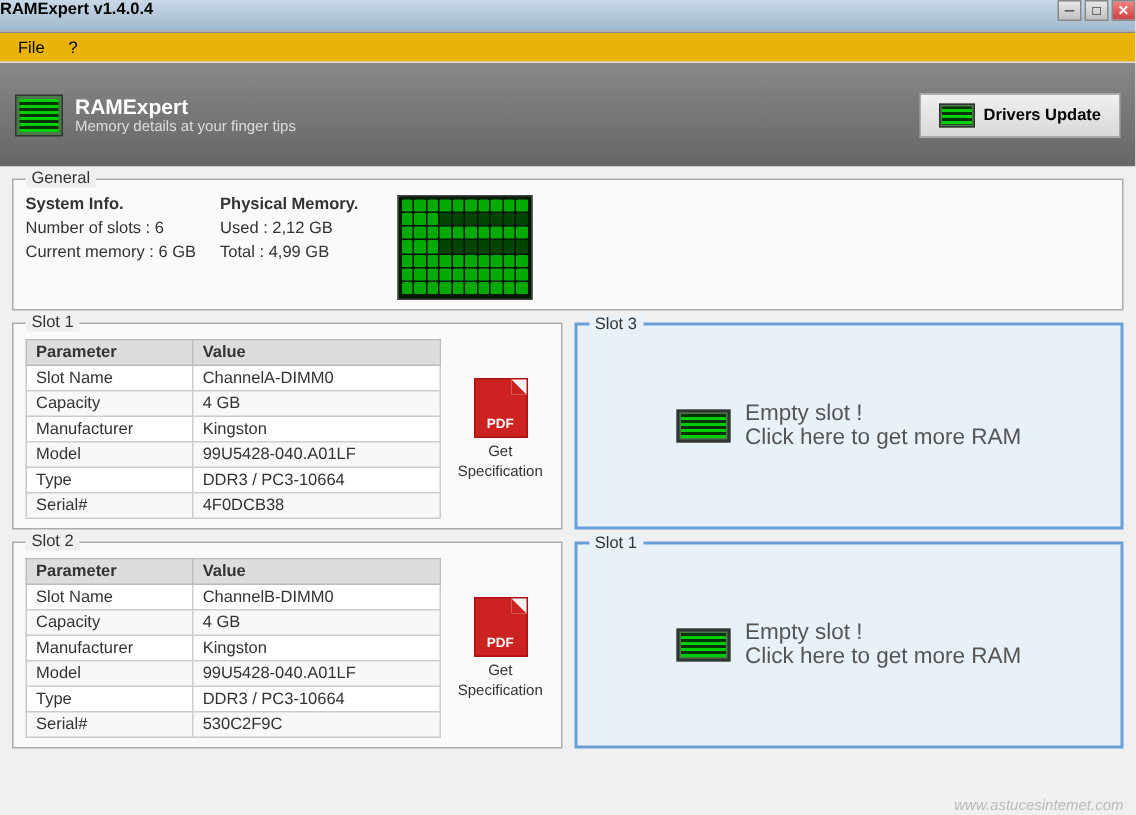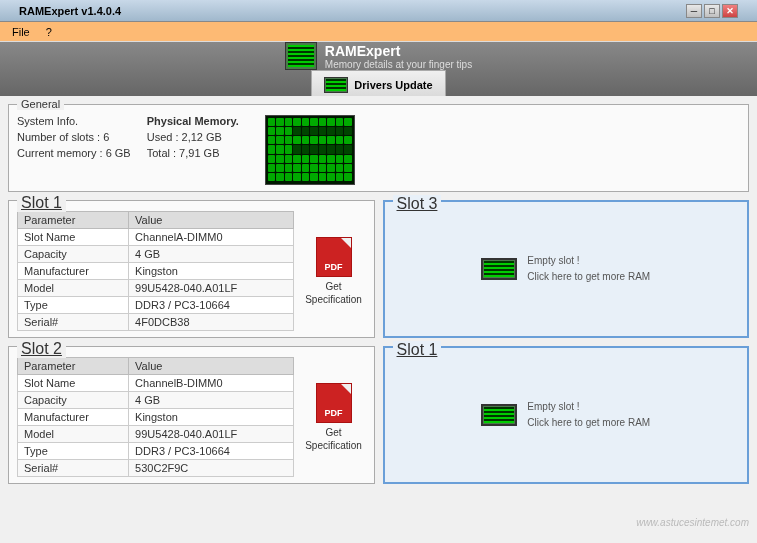--- a/index.html
+++ b/index.html
@@ -10,23 +10,22 @@
       width: 757px;
       height: 543px;
       overflow: hidden;
     }
 
     
     .title-bar {
       background: linear-gradient(to bottom, #c8d8e8, #a0b8cc);
       height: 22px;
       display: flex;
-      align-items: center;
       justify-content: space-between;
-      padding: 0 19px;
+      padding: 0 0;
       border-bottom: 1px solid #888;
     }
     .title-bar-text {
       font-size: 11px;
       font-weight: bold;
       color: #000;
     }
     .title-bar-buttons {
       display: flex;
       gap: 2px;
@@ -44,43 +43,42 @@
       color: #000;
     }
     .tb-btn.close-btn {
       background: linear-gradient(to bottom, #f08080, #cc4444);
       color: white;
       font-weight: bold;
     }
 
     
     .menu-bar {
-      background: #fdba74;
+      background: #eab308;
       height: 20px;
       display: flex;
       align-items: center;
       padding: 0 4px;
       border-bottom: 1px solid #ddd;
     }
     .menu-item {
       padding: 2px 8px;
       font-size: 11px;
       cursor: pointer;
       color: #000;
     }
 
     
     .app-header {
       background: linear-gradient(to bottom, #888, #666);
-      height: 54px;
-      display: flex;
-      align-items: center;
-      padding: 0 10px;
+      height: 69px;
+      display: flex;
+      align-items: center;
+      padding: 12px 10px;
       justify-content: space-between;
-      flex-direction: column;
     }
     .app-logo-area {
       display: flex;
       align-items: center;
       gap: 8px;
     }
     .logo-icon {
       width: 32px;
       height: 28px;
       background: #4a7a4a;
@@ -165,21 +163,21 @@
       font-size: 11px;
       color: #333;
     }
     .general-inner {
       display: flex;
       gap: 16px;
       margin-top: 4px;
     }
     .sys-info-col h4 {
       font-size: 11px;
-      font-weight: normal;
+      font-weight: bold;
       margin-bottom: 2px;
       color: #333;
     }
     .sys-info-col p {
       font-size: 11px;
       color: #333;
       line-height: 16px;
     }
     .phys-mem-col h4 {
       font-size: 11px;
@@ -231,23 +229,22 @@
       align-items: center;
       justify-content: center;
       min-height: 110px;
     }
     .slot-section-label {
       position: absolute;
       top: -7px;
       left: 8px;
       background: #f0f0f0;
       padding: 0 4px;
-      font-size: 16px;
-      color: #333;
-      text-decoration: underline;
+      font-size: 11px;
+      color: #333;
     }
     .slot-section.empty .slot-section-label {
       background: #e8f0f8;
     }
 
     
     .slot-inner {
       display: flex;
       gap: 8px;
       margin-top: 4px;
@@ -255,21 +252,21 @@
     .slot-table {
       flex: 1;
       border-collapse: collapse;
       font-size: 11px;
     }
     .slot-table th {
       background: #ddd;
       border: 1px solid #bbb;
       padding: 2px 6px;
       text-align: left;
-      font-weight: normal;
+      font-weight: bold;
       color: #333;
     }
     .slot-table td {
       border: 1px solid #ccc;
       padding: 2px 6px;
       color: #333;
       background: #fff;
     }
     .slot-table tr:nth-child(even) td { background: #f8f8f8; }
 
@@ -341,21 +338,21 @@
       content: '';
       width: 30px;
       height: 16px;
       background: repeating-linear-gradient(
         0deg,
         #00cc00 0px, #00cc00 2px,
         #003300 2px, #003300 4px
       );
     }
     .empty-slot-text {
-      font-size: 10px;
+      font-size: 15px;
       color: #555;
       line-height: 16px;
     }
 
     
     .watermark {
       position: absolute;
       bottom: 14px;
       right: 8px;
       font-size: 10px;
@@ -400,21 +397,21 @@
     <span class="section-label">General</span>
     <div class="general-inner">
       <div class="sys-info-col">
         <h4>System Info.</h4>
         <p>Number of slots : 6</p>
         <p>Current memory : 6 GB</p>
       </div>
       <div class="phys-mem-col">
         <h4>Physical Memory.</h4>
         <p>Used : 2,12 GB</p>
-        <p>Total : 7,91 GB</p>
+        <p>Total : 4,99 GB</p>
       </div>
 
       <div class="ram-grid">
         <div class="ram-cell"></div>
         <div class="ram-cell"></div>
         <div class="ram-cell"></div>
         <div class="ram-cell"></div>
         <div class="ram-cell"></div>
         <div class="ram-cell"></div>
         <div class="ram-cell"></div>

